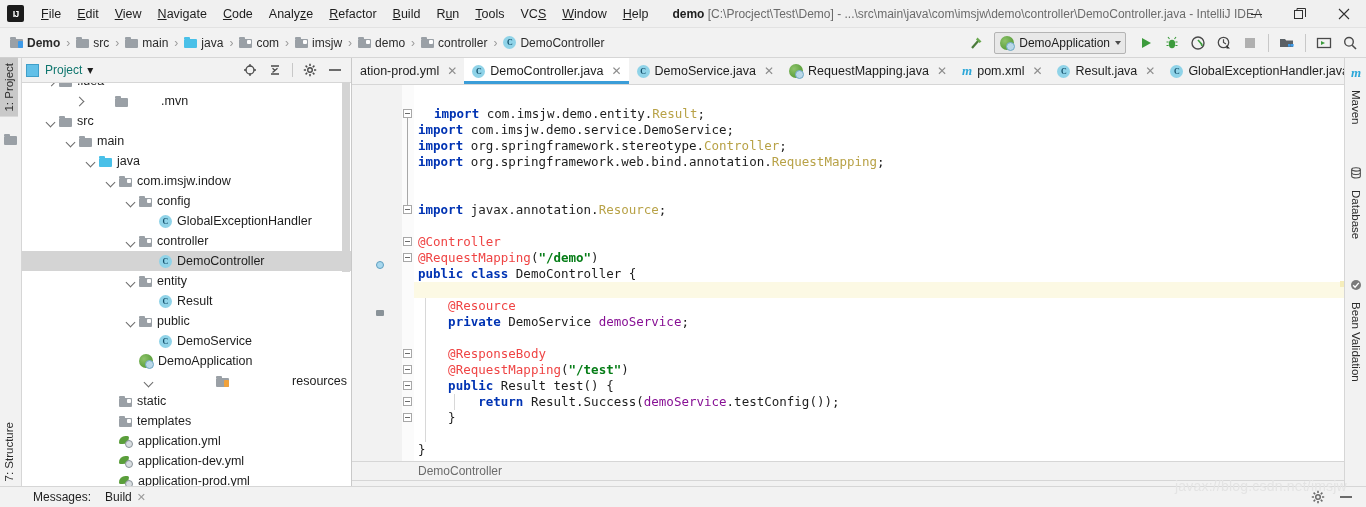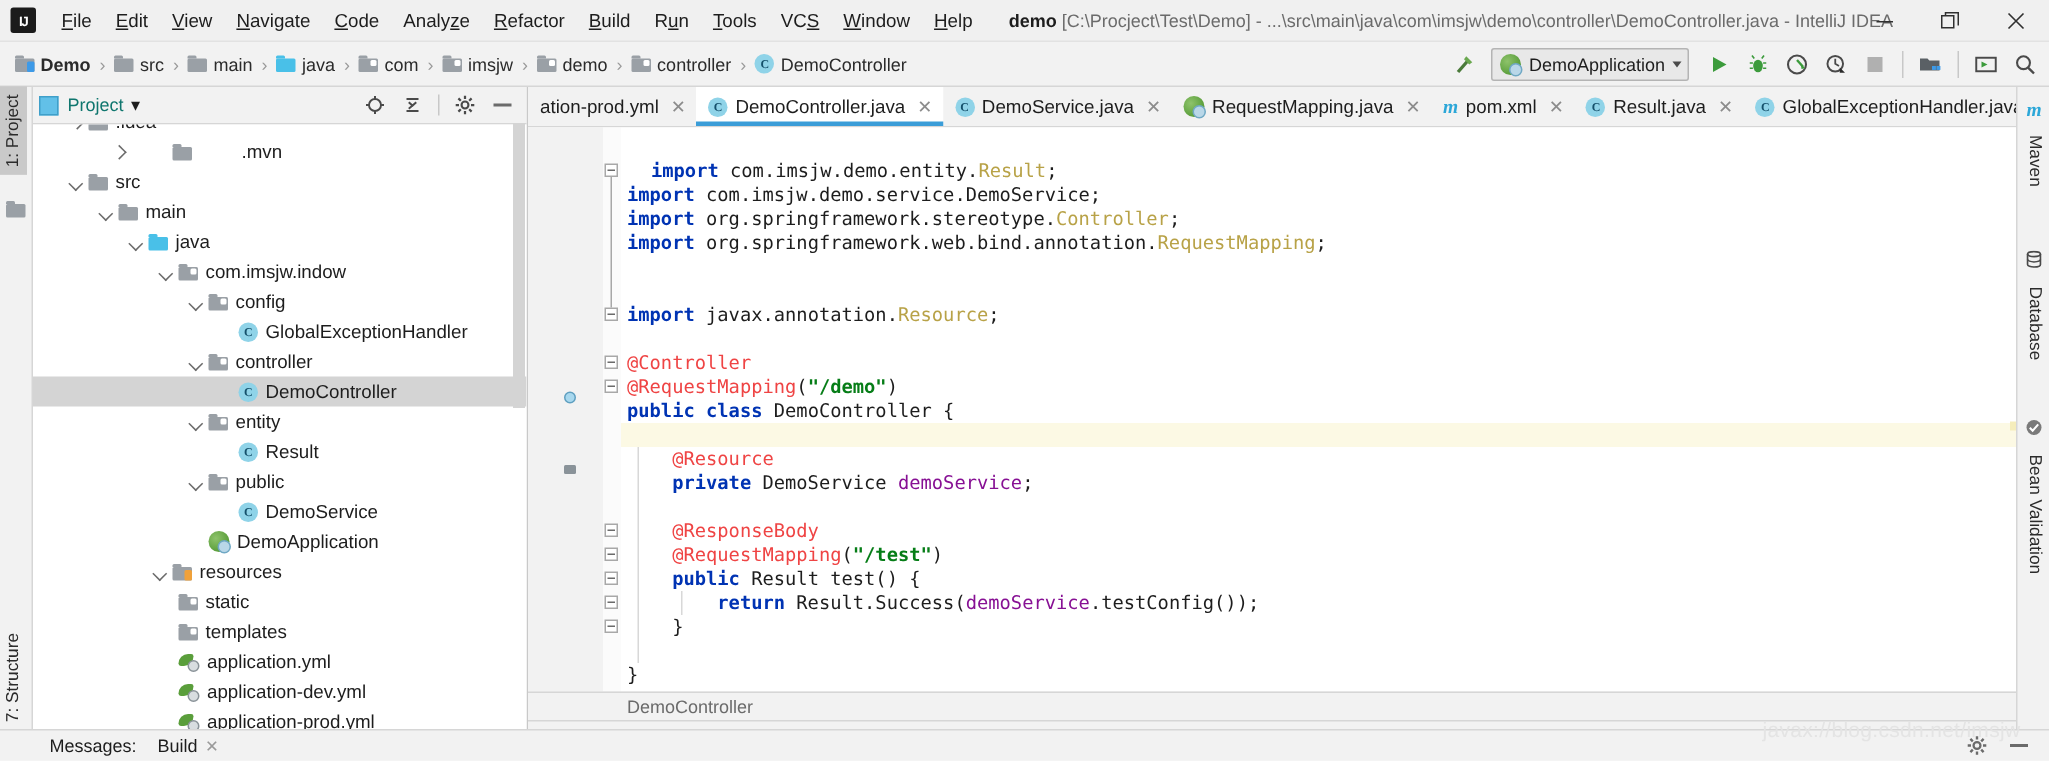--- a/index.html
+++ b/index.html
@@ -599,21 +599,21 @@
           <span class="arrow"></span>
           <span class="class-ico">C</span>
           <span class="tlabel">DemoService</span>
         </div>
         <div class="trow" style="position: absolute; left: 0px; right: 0px; top: 268px;">
           <span style="width: 104px; flex: 0 0 auto;"></span>
           <span class="arrow"></span>
           <span class="spring-ico"></span>
           <span class="tlabel">DemoApplication</span>
         </div>
-        <div class="trow" style="position: absolute; left: 16px; right: 0px; top: 288px;">
+        <div class="trow" style="position: absolute; left: 0px; right: 0px; top: 288px; justify-content: space-between;">
           <span style="width: 64px; flex: 0 0 auto;"></span>
           <span class="arrow down"></span>
           <span class="folder-ico res">
             <span class="flag"></span>
           </span>
           <span class="tlabel">resources</span>
         </div>
         <div class="trow" style="position: absolute; left: 0px; right: 0px; top: 308px;">
           <span style="width: 84px; flex: 0 0 auto;"></span>
           <span class="arrow"></span>

